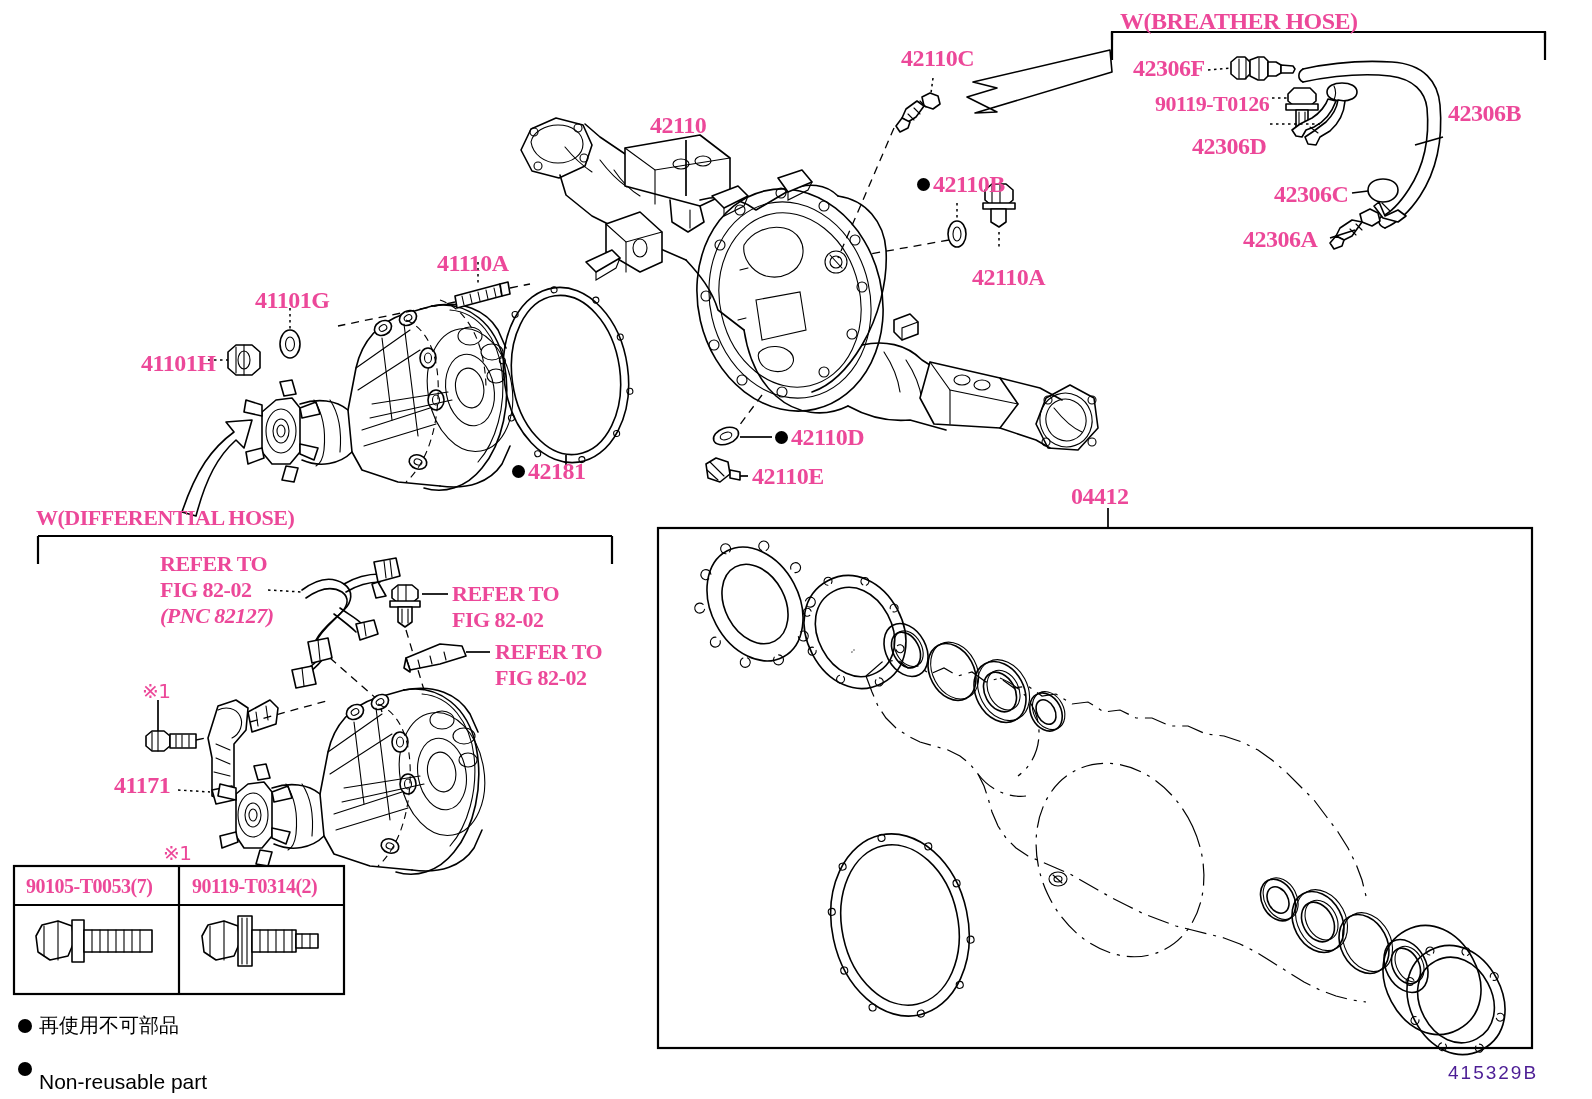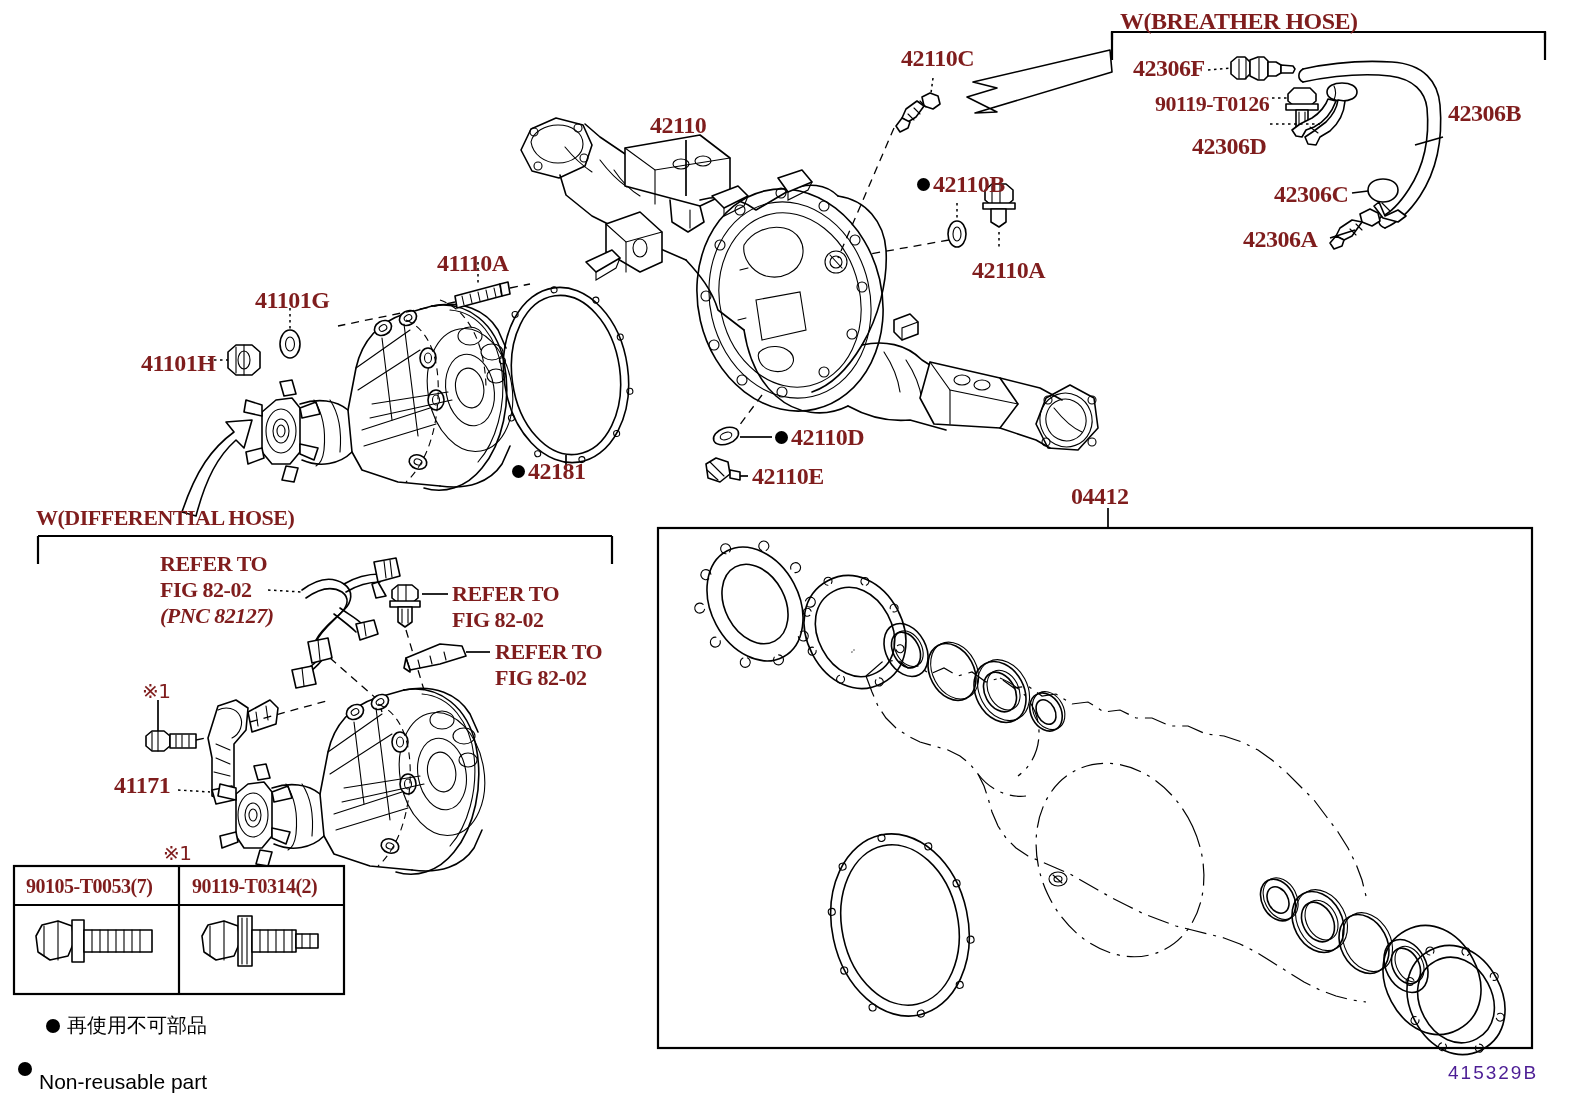--- a/index.html
+++ b/index.html
@@ -1,31 +1,31 @@
 <!DOCTYPE html>
 <html><head>
 <meta charset="utf-8">
 <style>
   html,body{margin:0;padding:0;background:#fff;}
   body{width:1592px;height:1099px;overflow:hidden;
        font-family:"Liberation Serif",serif;}
   #stage{position:relative;width:1592px;height:1099px;background:#fff;}
   svg{position:absolute;left:0;top:0;}
   .lbl{position:absolute;font-family:"Liberation Serif",serif;font-weight:bold;
-       color:#7f1d1d;white-space:nowrap;letter-spacing:-0.5px;}
+       color:#ec4899;white-space:nowrap;letter-spacing:-0.5px;}
   .l24{font-size:24px;}
   .l22{font-size:22px;}
   .l20{font-size:20px;}
   .jp{font-family:"DejaVu Sans",sans-serif;font-weight:normal;}
   .code{position:absolute;font-family:"Liberation Sans",sans-serif;
         font-size:19px;color:#4c1d95;letter-spacing:2px;}
   .dot{display:inline-block;width:13px;height:13px;border-radius:50%;
        background:#000;vertical-align:middle;margin-right:3px;position:relative;top:-2px;}
   .legend{position:absolute;font-size:20px;color:#000;}
-  .legend div{display:flex;align-items:center;gap:7px;margin-bottom:4px;justify-content:flex-end;}
+  .legend div{display:flex;align-items:center;gap:7px;margin-bottom:4px;}
   .legend .dt{width:14px;height:14px;border-radius:50%;background:#000;flex:none;}
   .ja{font-family:"DejaVu Sans",sans-serif;font-size:20px;}
   .en{font-family:"Liberation Sans",sans-serif;font-size:21px;margin-top:27px;}
 </style>
 </head>
 <body>
 
 <div id="stage">
 
 <svg width="1592" height="1099" viewBox="0 0 1592 1099">
@@ -661,21 +661,21 @@
 
 <div class="lbl l24" style="left:1133px;top:55px;">42306F</div>
 <div class="lbl l22" style="left:1155px;top:91px;">90119-T0126</div>
 <div class="lbl l24" style="left:1192px;top:133px;">42306D</div>
 <div class="lbl l24" style="left:1448px;top:100px;">42306B</div>
 <div class="lbl l24" style="left:1274px;top:181px;">42306C</div>
 <div class="lbl l24" style="left:1243px;top:226px;">42306A</div>
 
 <div class="lbl l24" style="left:901px;top:45px;">42110C</div>
 <div class="lbl l24" style="left:917px;top:171px;"><span class="dot"></span><span>42110B</span></div>
-<div class="lbl l24" style="left:972px;top:257px;">42110A</div>
+<div class="lbl l24" style="left:972px;top:264px;">42110A</div>
 <div class="lbl l24" style="left:650px;top:112px;">42110</div>
 
 <div class="lbl l24" style="left:775px;top:424px;"><span class="dot"></span><span>42110D</span></div>
 <div class="lbl l24" style="left:752px;top:463px;">42110E</div>
 
 <div class="lbl l24" style="left:512px;top:458px;"><span class="dot"></span><span>42181</span></div>
 
 <div class="lbl l24" style="left:437px;top:250px;">41110A</div>
 <div class="lbl l24" style="left:255px;top:287px;">41101G</div>
 <div class="lbl l24" style="left:141px;top:350px;">41101H</div>

